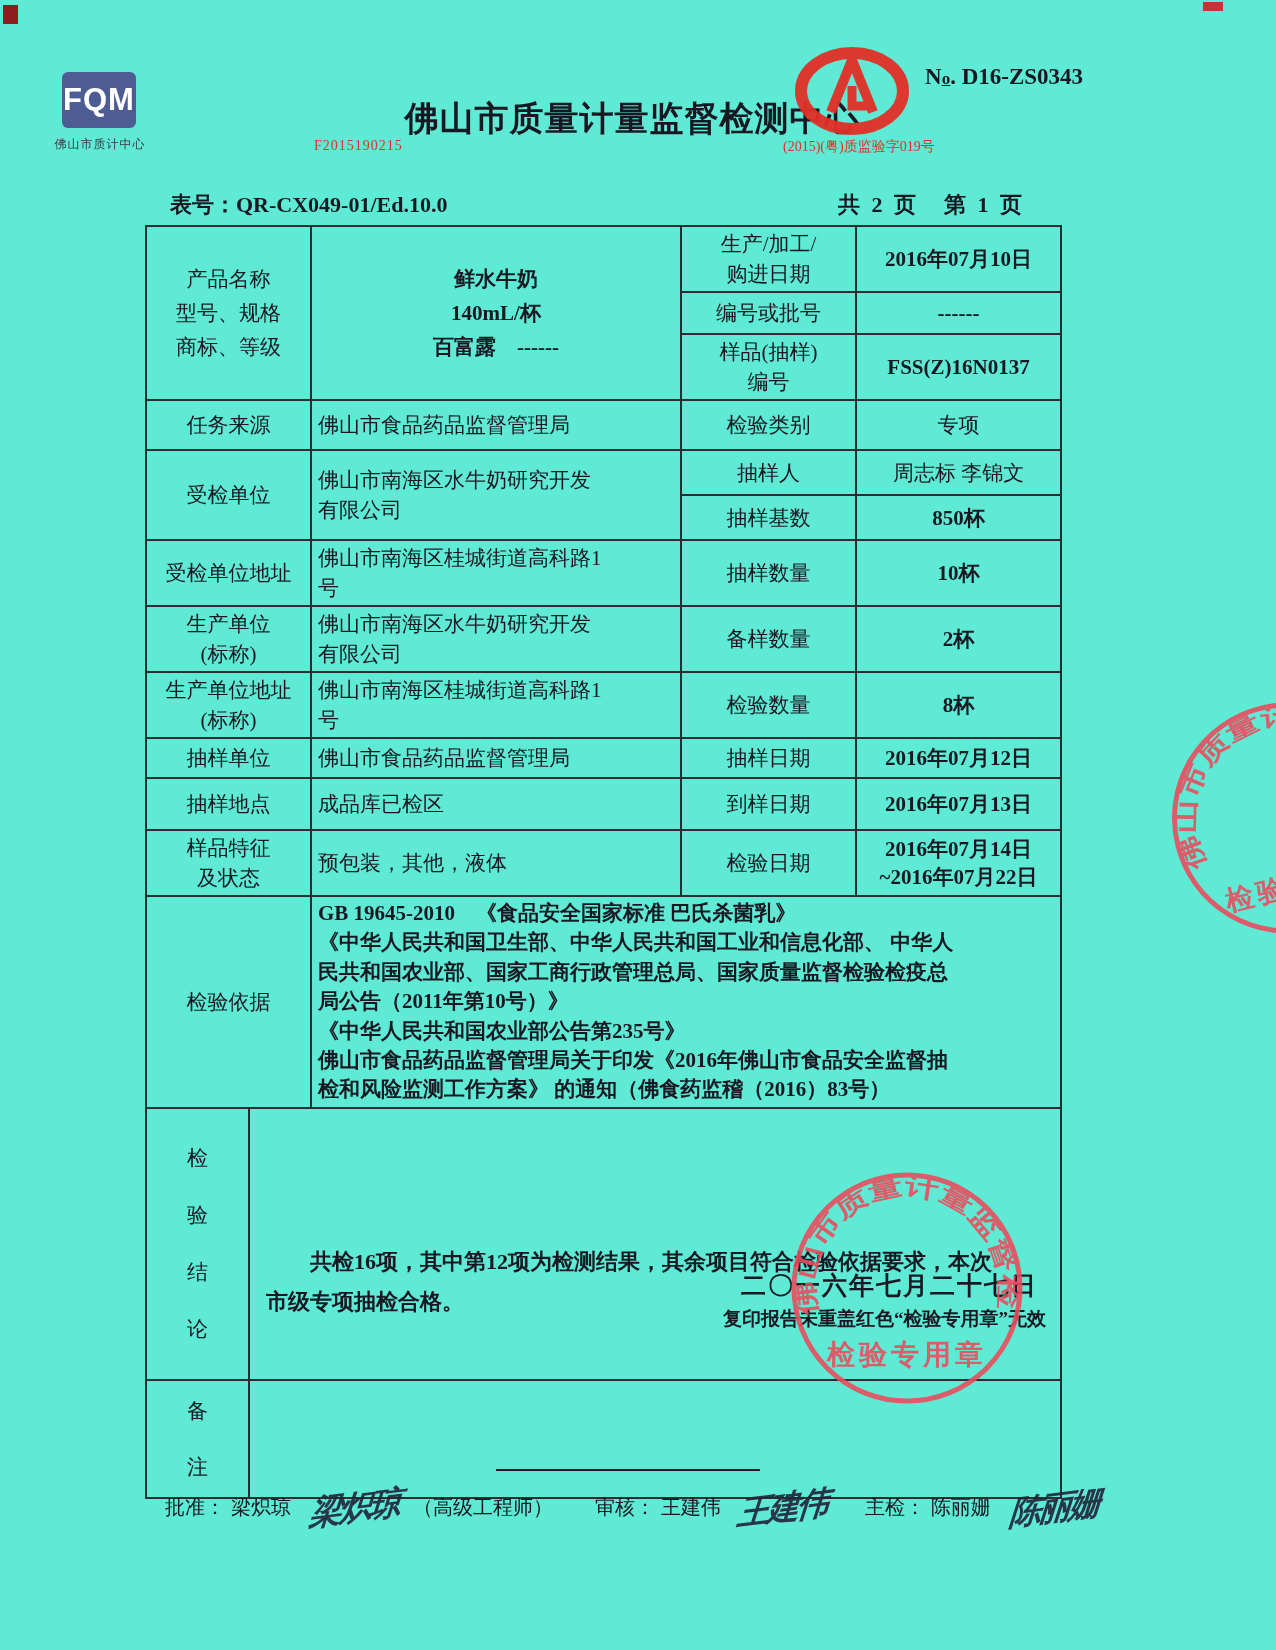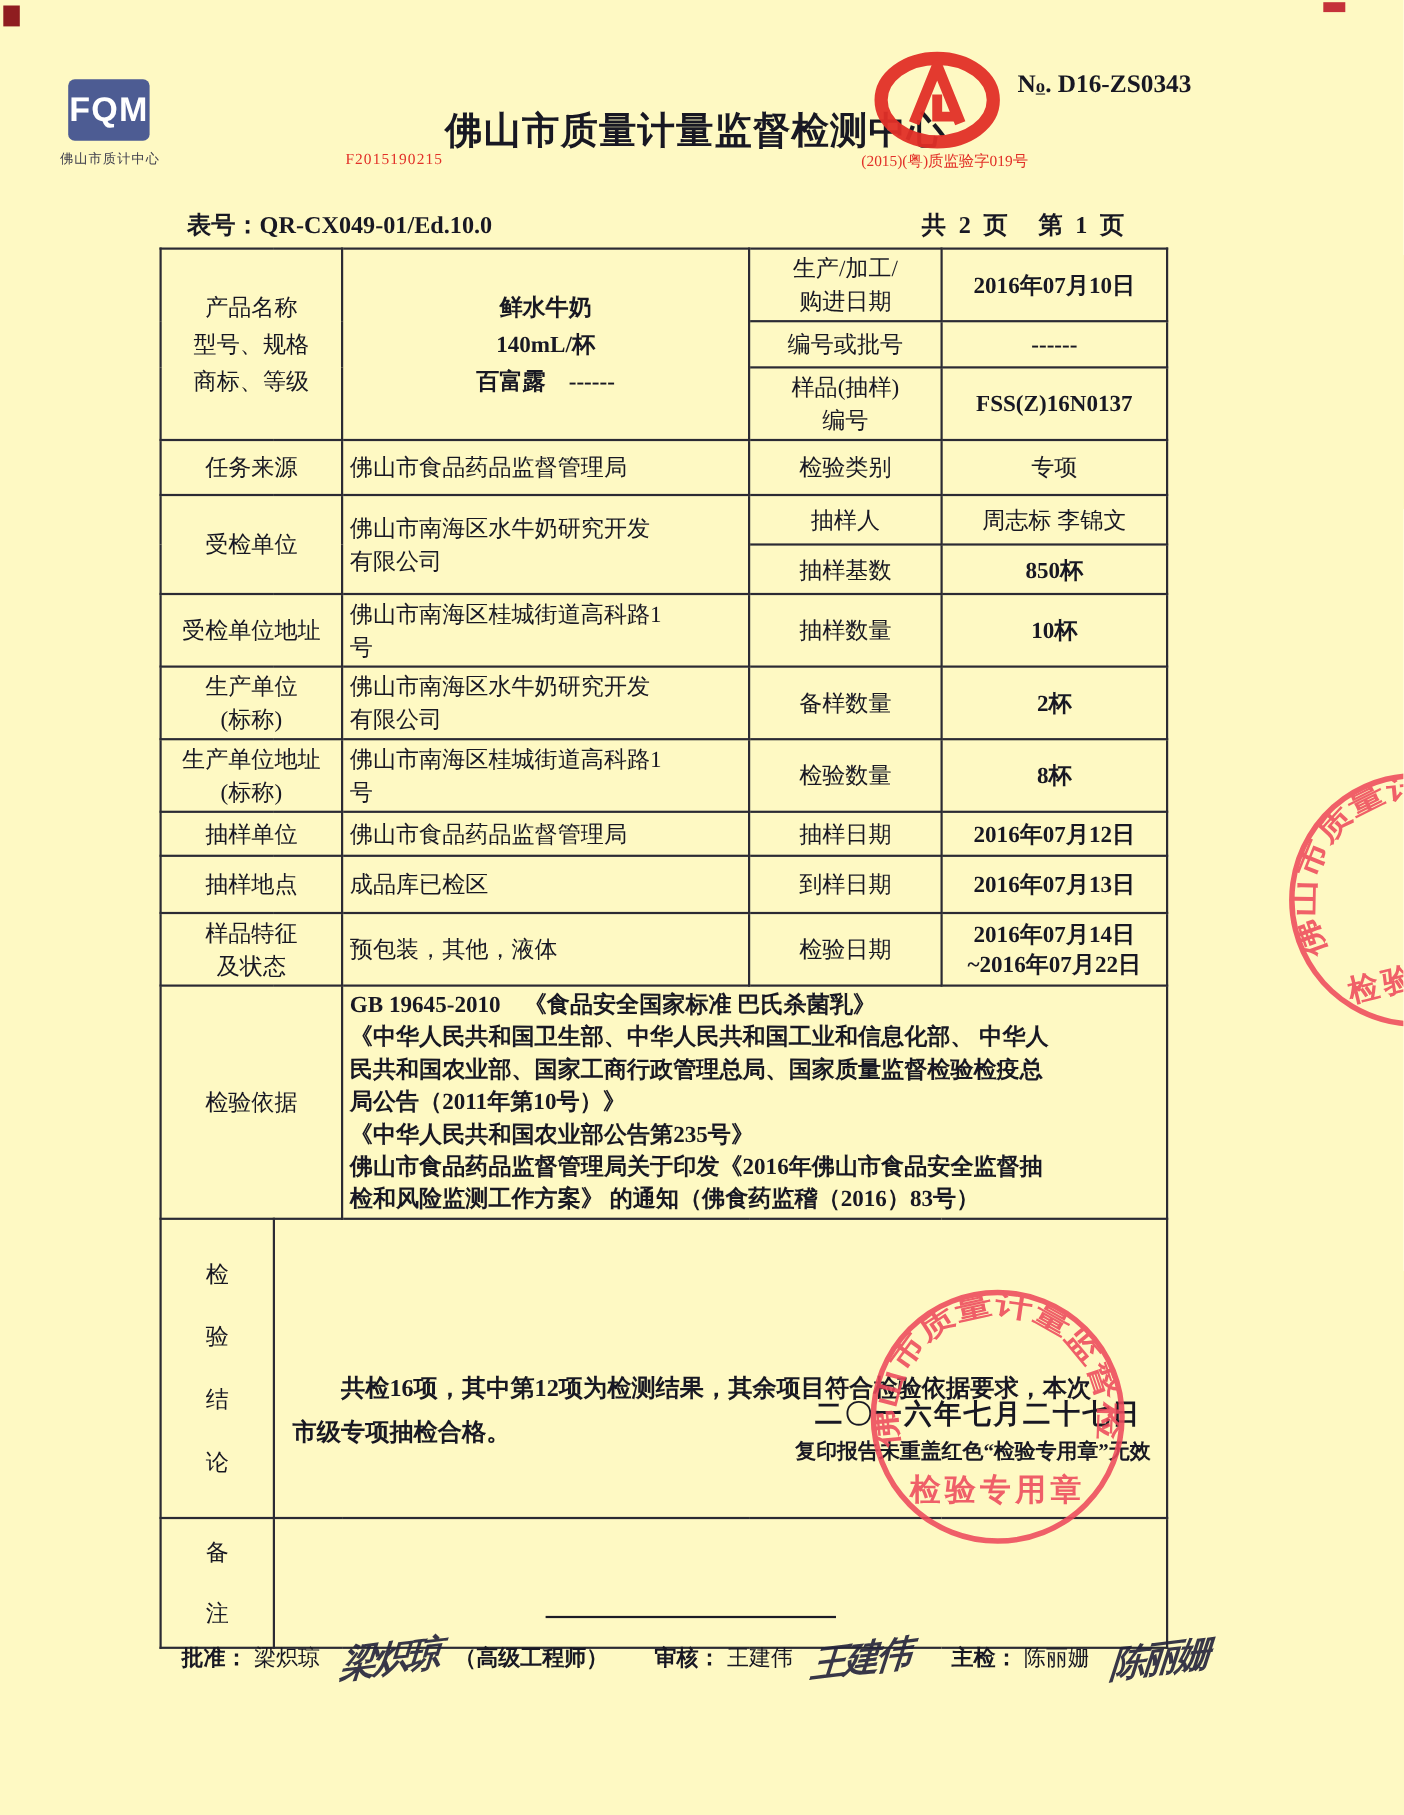--- a/index.html
+++ b/index.html
@@ -1,19 +1,19 @@
 <!DOCTYPE html>
 <html><head>
 <meta charset="utf-8">
 <style>
   html,body{margin:0;padding:0;}
   .page{
     position:relative;
     width:1276px;height:1650px;
-    background:#fef9c3;
+    background:#5eead4;
     overflow:hidden;
     font-family:"Liberation Serif","DejaVu Serif",serif;
     color:#181823;
   }
   .abs{position:absolute;}
   .pre{white-space:pre-line;}
   .bold{font-weight:bold;}
   .red{color:#e23028;}
 
   
@@ -70,21 +70,21 @@
   
   .footer-row{left:165px;top:1494px;width:1060px;display:flex;align-items:flex-start;font-size:20px;}
   .sig{
     display:inline-block;
     font-size:33px;font-weight:bold;font-style:italic;
     transform:rotate(-7deg) skewX(-12deg);
     letter-spacing:-3px;color:#23233a;opacity:.9;
     font-family:"DejaVu Serif",serif;
     position:relative;top:-8px;
   }
-  .flabel{font-weight:700;}
+  .flabel{font-weight:400;}
   .fname{margin-left:6px;}
 </style>
 </head>
 <body>
 
 <div class="page">
 
   <div class="abs corner-mark-tl"></div>
   <div class="abs corner-mark-tr"></div>
 

